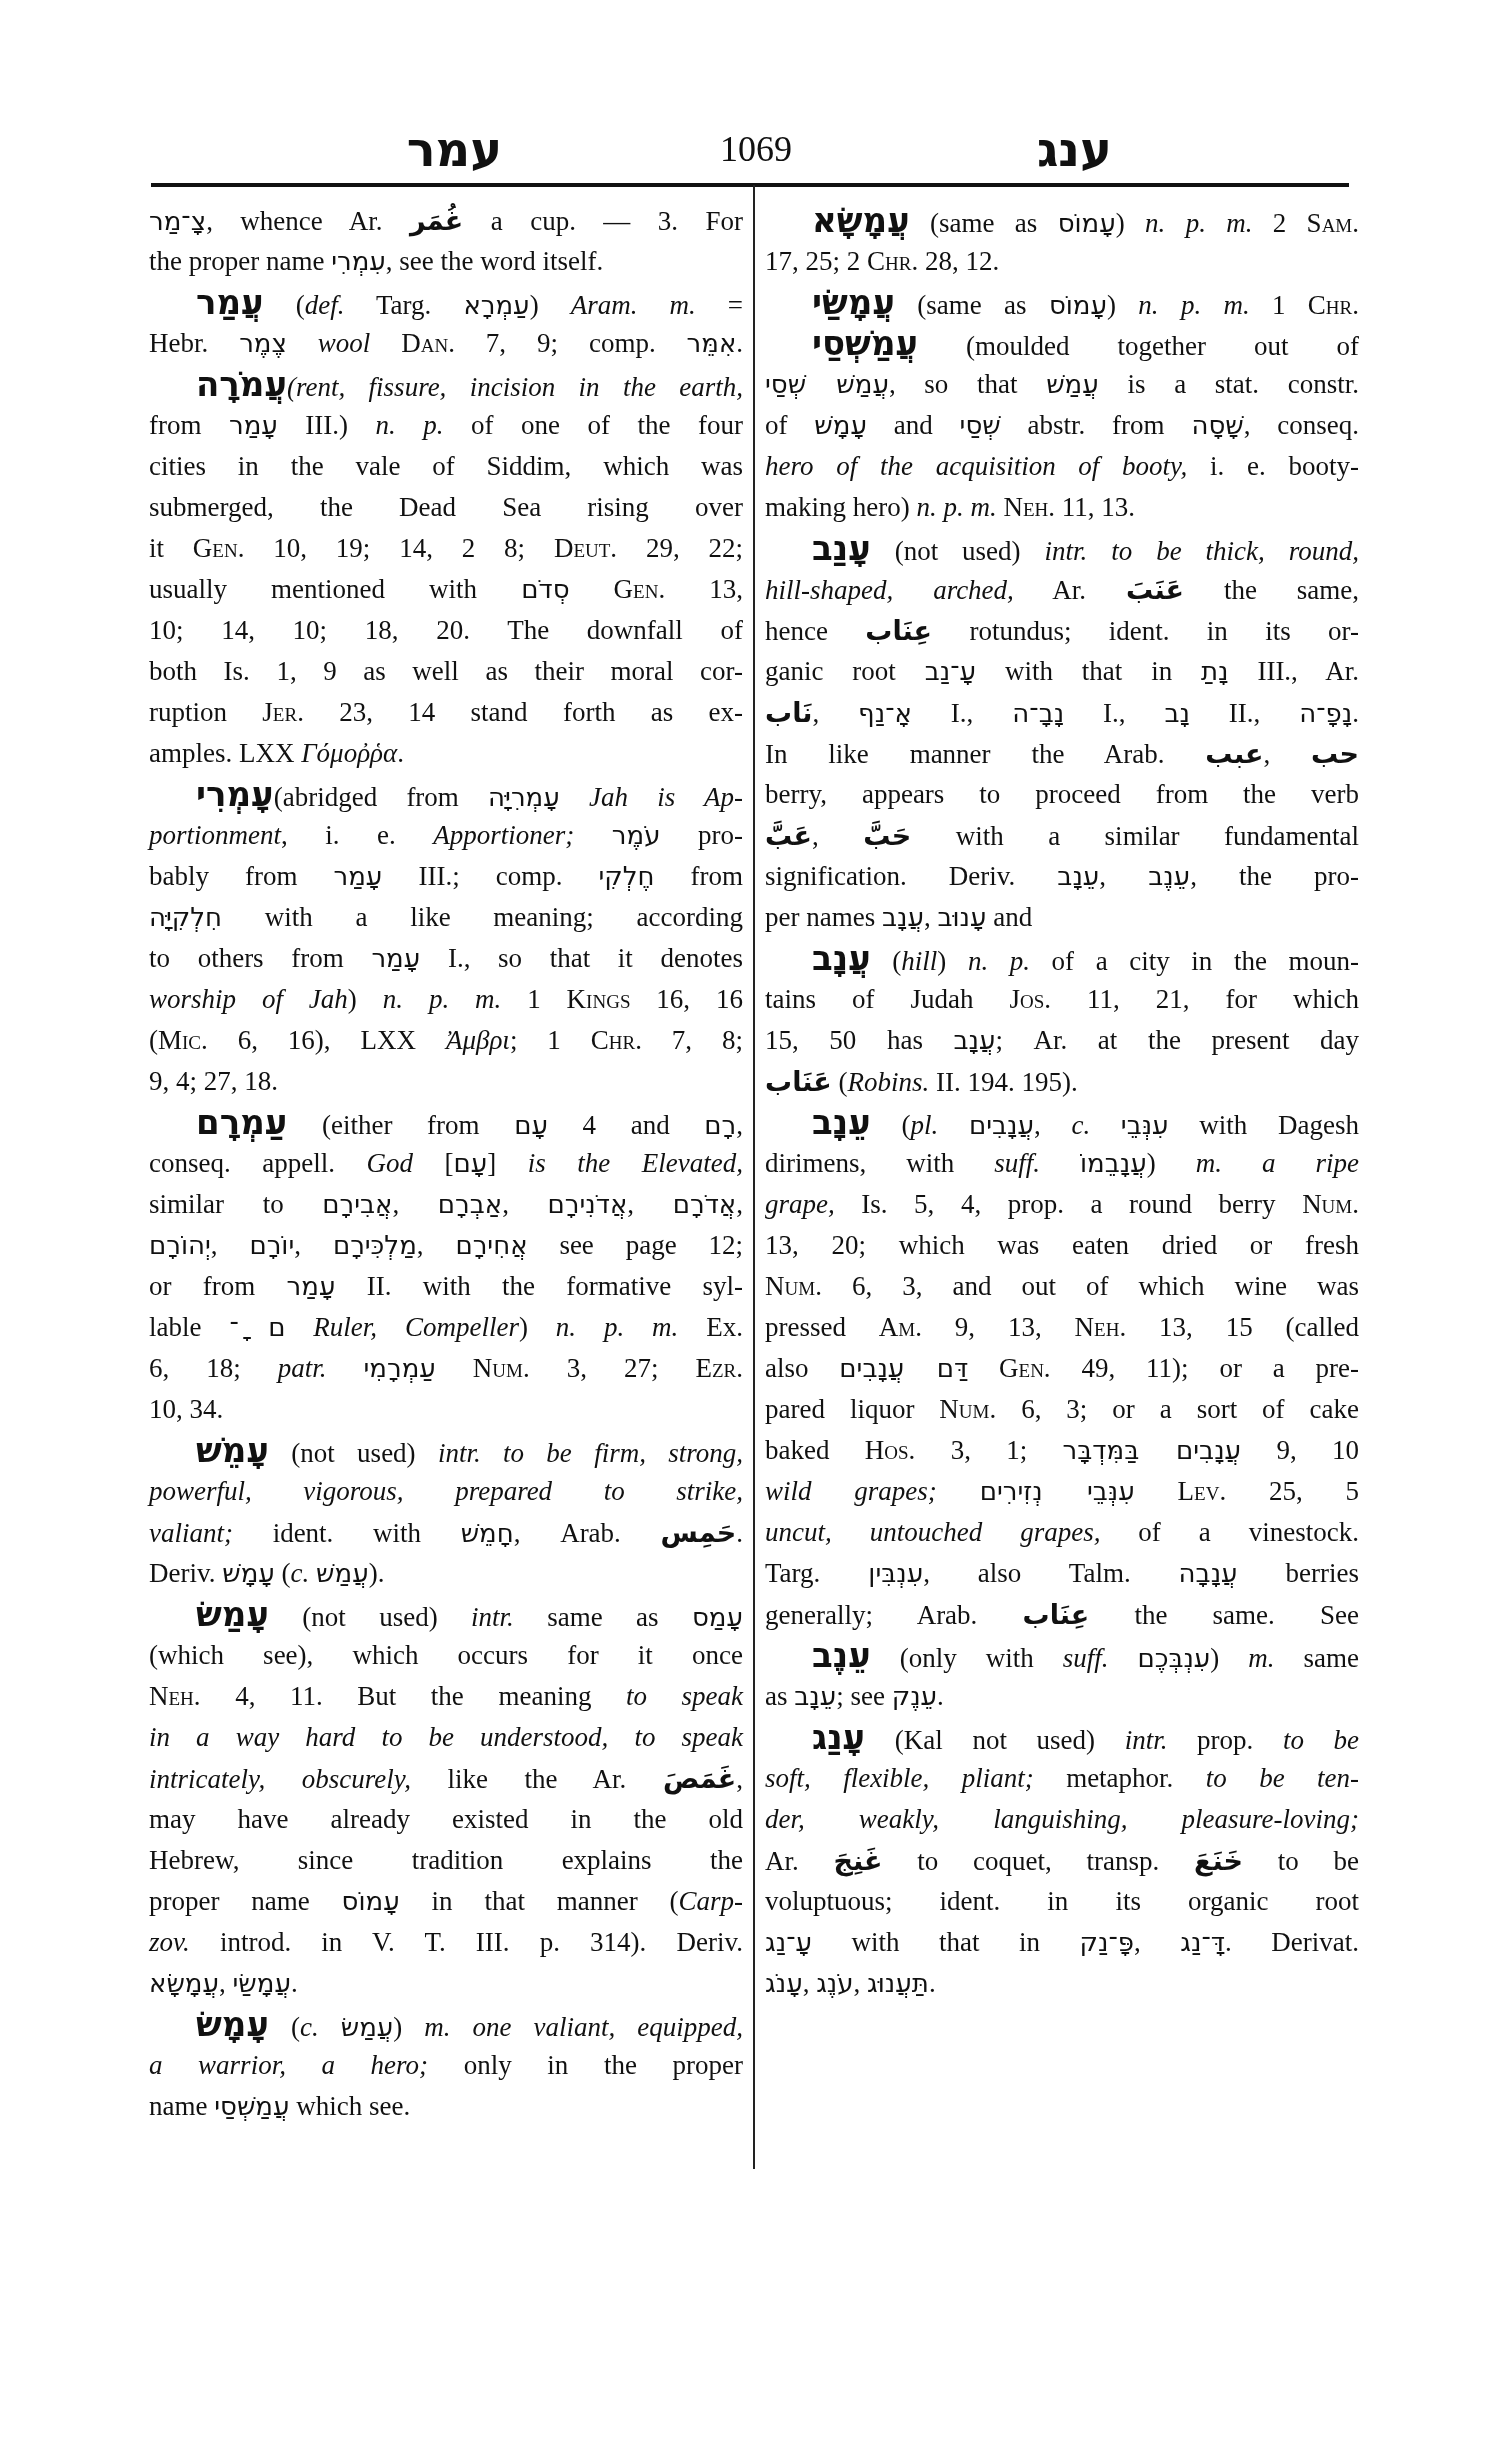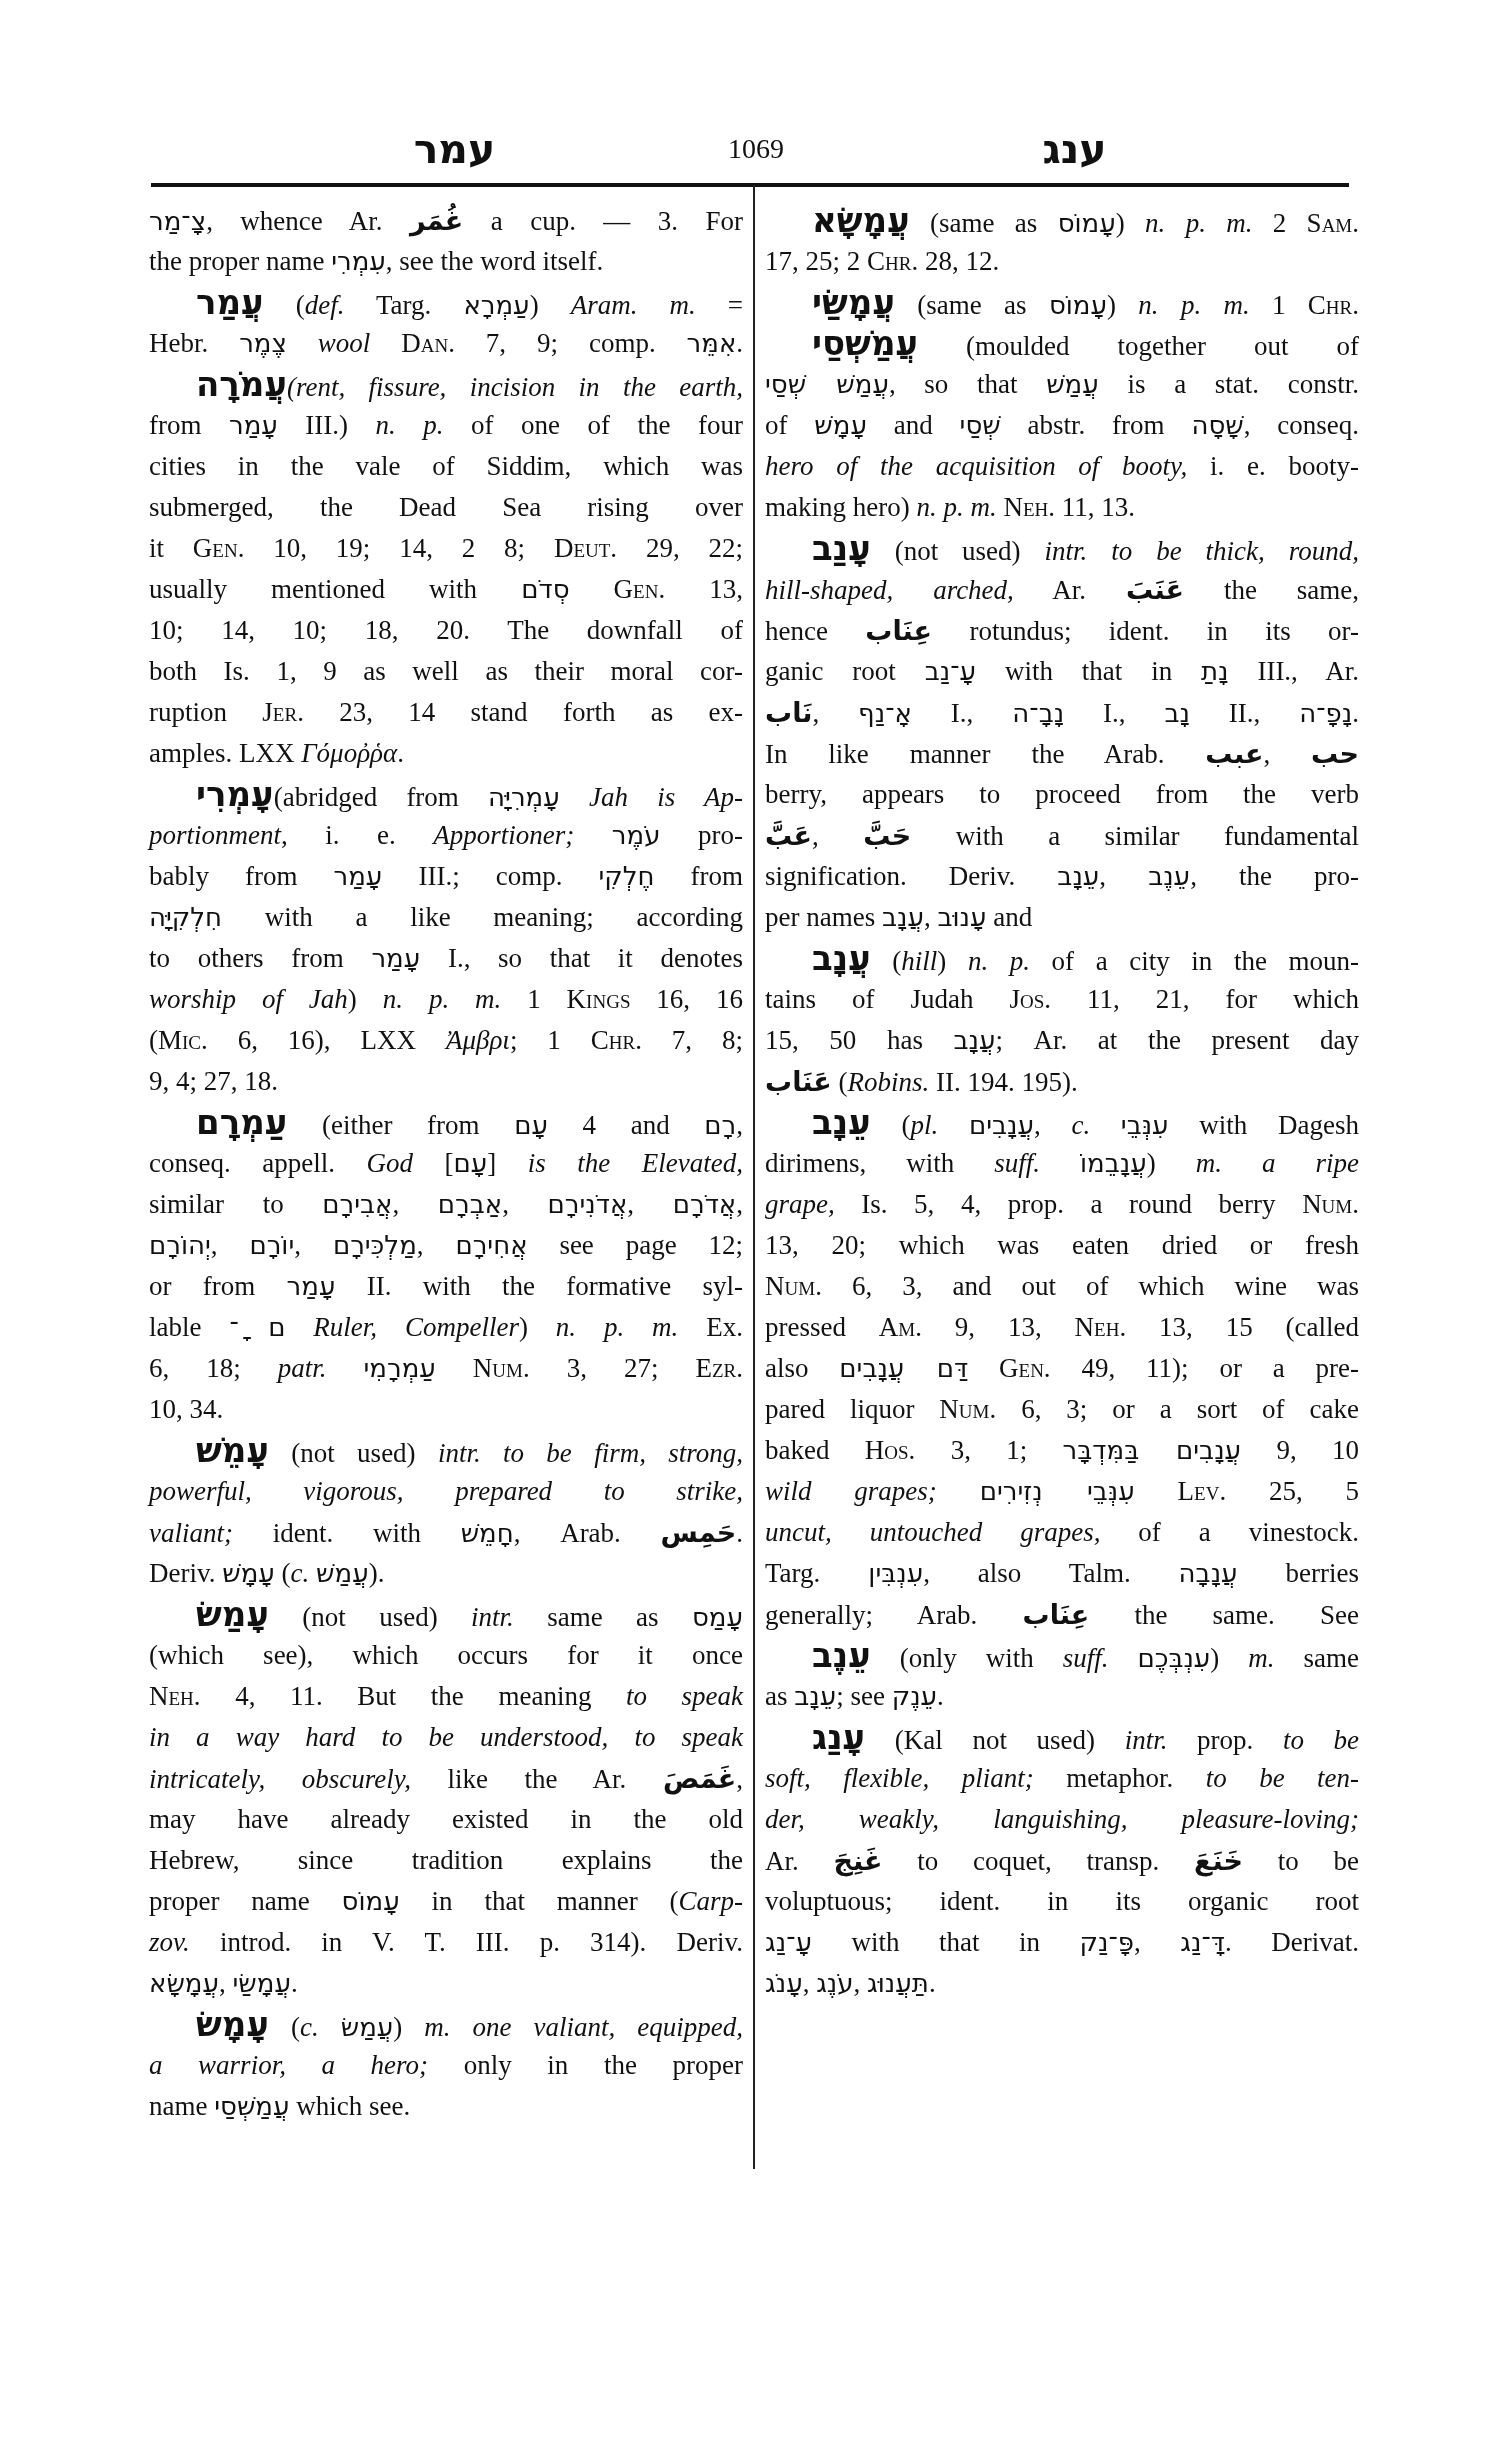--- a/index.html
+++ b/index.html
@@ -1,21 +1,21 @@
 <!DOCTYPE html>
 <html style="font-size:14.4px"><head>
 <meta charset="utf-8">
 <style>
   html, body { margin: 0; padding: 0; background: #ffffff; }
   body { width: 1512px; height: 2450px; position: relative; overflow: hidden;
          font-family: "Liberation Serif", "DejaVu Serif", serif; color: #111111; }
   .page { position: absolute; left: 0; top: 0; width: 1512px; height: 2450px; background: #ffffff; }
-  .running-head { position: absolute; top: 124px; font-size: 41px; line-height: 50px; white-space: nowrap; }
+  .running-head { position: absolute; top: 124px; font-size: 48px; line-height: 50px; white-space: nowrap; }
   .rh-left { left: 405px; width: 99px; text-align: center; font-weight: bold; font-family: "DejaVu Sans", sans-serif; }
-  .rh-center { left: 702px; width: 108px; text-align: center; font-family: "Liberation Serif", serif; font-size: 28px; }
+  .rh-center { left: 702px; width: 108px; text-align: center; font-family: "Liberation Serif", serif; font-size: 36px; }
   .rh-right { left: 1025px; width: 99px; text-align: center; font-weight: bold; font-family: "DejaVu Sans", sans-serif; }
   .head-rule { position: absolute; left: 151px; top: 183px; width: 1198px; height: 3.6px; background: #111; }
   .col-divider { position: absolute; left: 753px; top: 185px; width: 1.8px; height: 1984px; background: #222; }
   .column { position: absolute; top: 200px; width: 594px; }
   .col-left { left: 149px; }
   .col-right { left: 765px; }
   .line { display: block; height: 41px; line-height: 41px; font-size: 27px; white-space: nowrap;
           text-align: justify; text-align-last: justify; overflow: visible; }
   .line.last { text-align-last: left; }
   .line.indent { padding-left: 47px; }

